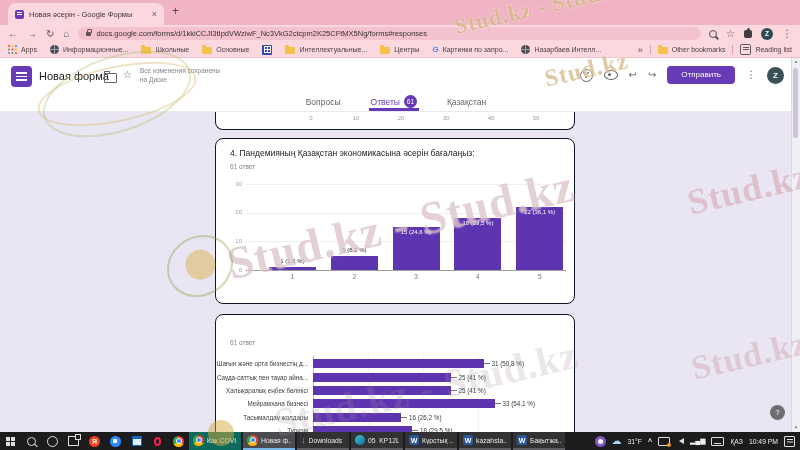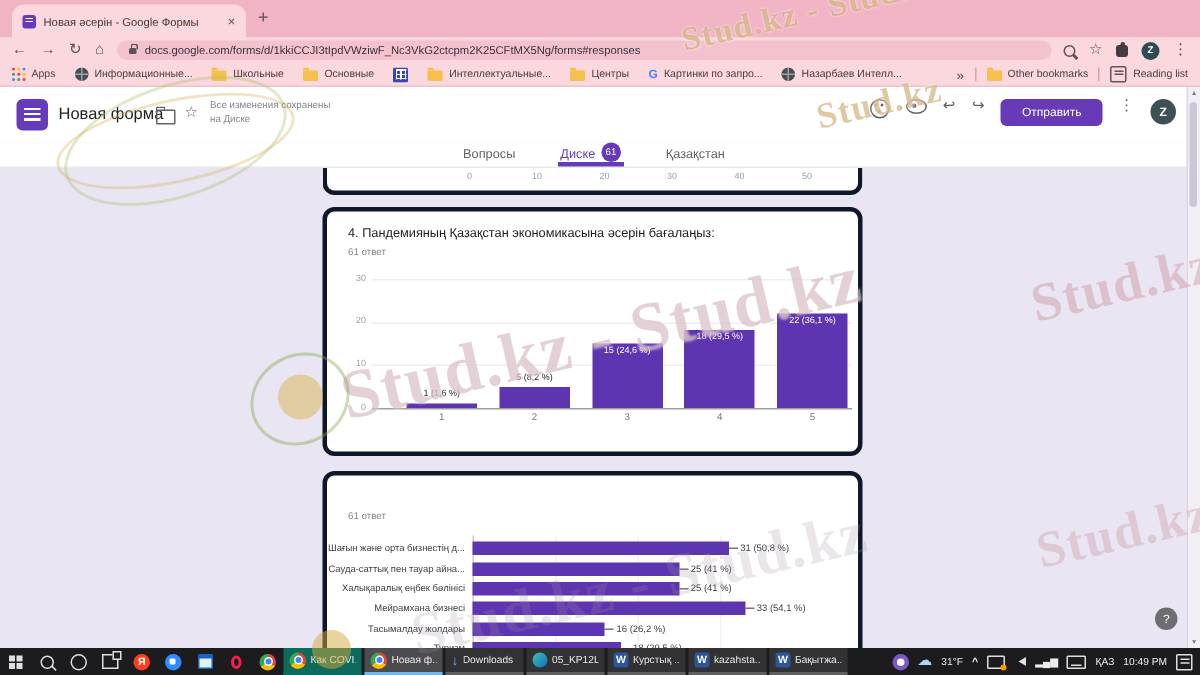--- a/index.html
+++ b/index.html
@@ -46,35 +46,35 @@
   .i-reading::after{content:"";position:absolute;left:1.5px;right:1.5px;top:2px;height:1px;background:#5f555b;box-shadow:0 2px 0 #5f555b}
   
   .fheader{position:absolute;left:0;top:58px;right:8px;height:37px;background:#fff}
   .forms-logo{position:absolute;left:11px;top:8px;width:21px;height:21px;background:#673ab7;border-radius:4px}
   .forms-logo::after{content:"";position:absolute;left:5px;top:6px;width:11px;height:9px;background:repeating-linear-gradient(#fff 0 1.5px,transparent 1.5px 3.5px)}
   .ftitle{position:absolute;left:39px;top:12px;font-size:11px;color:#202124}
   .i-folder-line{position:absolute;left:104px;top:15px;width:11px;height:8px;border:1px solid #5f6368;border-radius:1px}
   .i-folder-line::before{content:"";position:absolute;top:-3px;left:-1px;width:4px;height:2px;border:1px solid #5f6368;border-bottom:none;border-radius:1px 1px 0 0}
   .hstar{position:absolute;left:123px;top:11px;font-size:10px;color:#5f6368}
   .saved{position:absolute;left:140px;top:9px;width:86px;font-size:6.5px;line-height:1.35;color:#80868b}
-  .hdr-right{position:absolute;right:8px;top:8px;display:flex;align-items:flex-start;gap:11px}
+  .hdr-right{position:absolute;right:8px;top:8px;display:flex;align-items:center;gap:11px}
   .i-palette{width:11px;height:11px;border:1px solid #5f6368;border-radius:50%;position:relative;display:inline-block}
   .i-palette::after{content:"";position:absolute;top:2px;left:2px;width:2px;height:2px;border-radius:50%;background:#5f6368;box-shadow:4px 0 0 #5f6368,2px 4px 0 #5f6368}
   .i-eye{width:12px;height:8px;border:1px solid #5f6368;border-radius:50%;position:relative;display:inline-block}
   .i-eye::after{content:"";position:absolute;top:1.5px;left:3.5px;width:3px;height:3px;border-radius:50%;background:#5f6368}
   .hicon{font-size:10px;color:#5f6368;line-height:1}
   .send{background:#673ab7;color:#fff;font-size:8px;font-family:inherit;border:none;border-radius:4px;padding:5px 14px;line-height:1}
   .favatar{width:17px;height:17px;border-radius:50%;background:#3c5156;color:#fff;font-size:8px;font-weight:bold;display:inline-flex;align-items:center;justify-content:center}
   
   .ftabs{position:absolute;left:0;top:95px;right:8px;height:17px;background:#fff;border-bottom:1px solid #e8eaed;display:flex;justify-content:center;gap:26px;font-size:8.5px;color:#5f6368;box-sizing:border-box}
   .ftab{display:flex;align-items:center;gap:4px;border-bottom:3px solid transparent;padding:0 2px}
   .ftab.active{color:#673ab7;border-bottom-color:#673ab7}
   .badge{min-width:13px;height:13px;border-radius:50%;background:#673ab7;color:#fff;font-size:6.5px;display:inline-flex;align-items:center;justify-content:center}
   
-  .card{position:absolute;left:215px;width:360px;background:#fff;border:3px solid #0f172a;border-radius:8px;box-sizing:border-box;overflow:hidden}
+  .card{position:absolute;left:215px;width:360px;background:#fff;border:1px solid #0f172a;border-radius:8px;box-sizing:border-box;overflow:hidden}
   .card1{top:112px;height:18px;border-top:none;border-radius:0 0 8px 8px}
   .card2{top:138px;height:166px}
   .card3{top:314px;height:150px}
   .frag-tick{position:absolute;top:3px;width:16px;text-align:center;font-size:6px;color:#9aa0a6}
   .q-title{position:absolute;left:14px;top:9px;right:10px;font-size:8.5px;color:#202124}
   .q-sub{position:absolute;left:14px;top:24px;font-size:6.5px;color:#80868b}
   .q4-yaxis{position:absolute;left:4px;top:45px;width:22px;height:86px}
   .ytick{position:absolute;left:0;width:22px;text-align:right;font-size:6px;color:#9aa0a6}
   .plot-v{position:absolute;left:30px;top:45px;width:320px;height:86px;border-bottom:1px solid #9e9e9e}
   .grid-h{position:absolute;left:0;width:320px;height:1px;background:#efefef}
@@ -256,21 +256,21 @@
       <span class="hicon g-kebab"></span>
       <span class="favatar">Z</span>
     </div>
   </div>
 
   <div class="ftabs">
     <div class="ftab">
       <span>Вопросы</span>
     </div>
     <div class="ftab active">
-      <span>Диске</span>
+      <span>Ответы</span>
       <span class="badge">61</span>
     </div>
     <div class="ftab">
       <span>Қазақстан</span>
     </div>
   </div>
 
   <div class="card card1">
       <div class="frag-tick" style="left: 87px;">0</div>
       <div class="frag-tick" style="left: 132px;">10</div>

